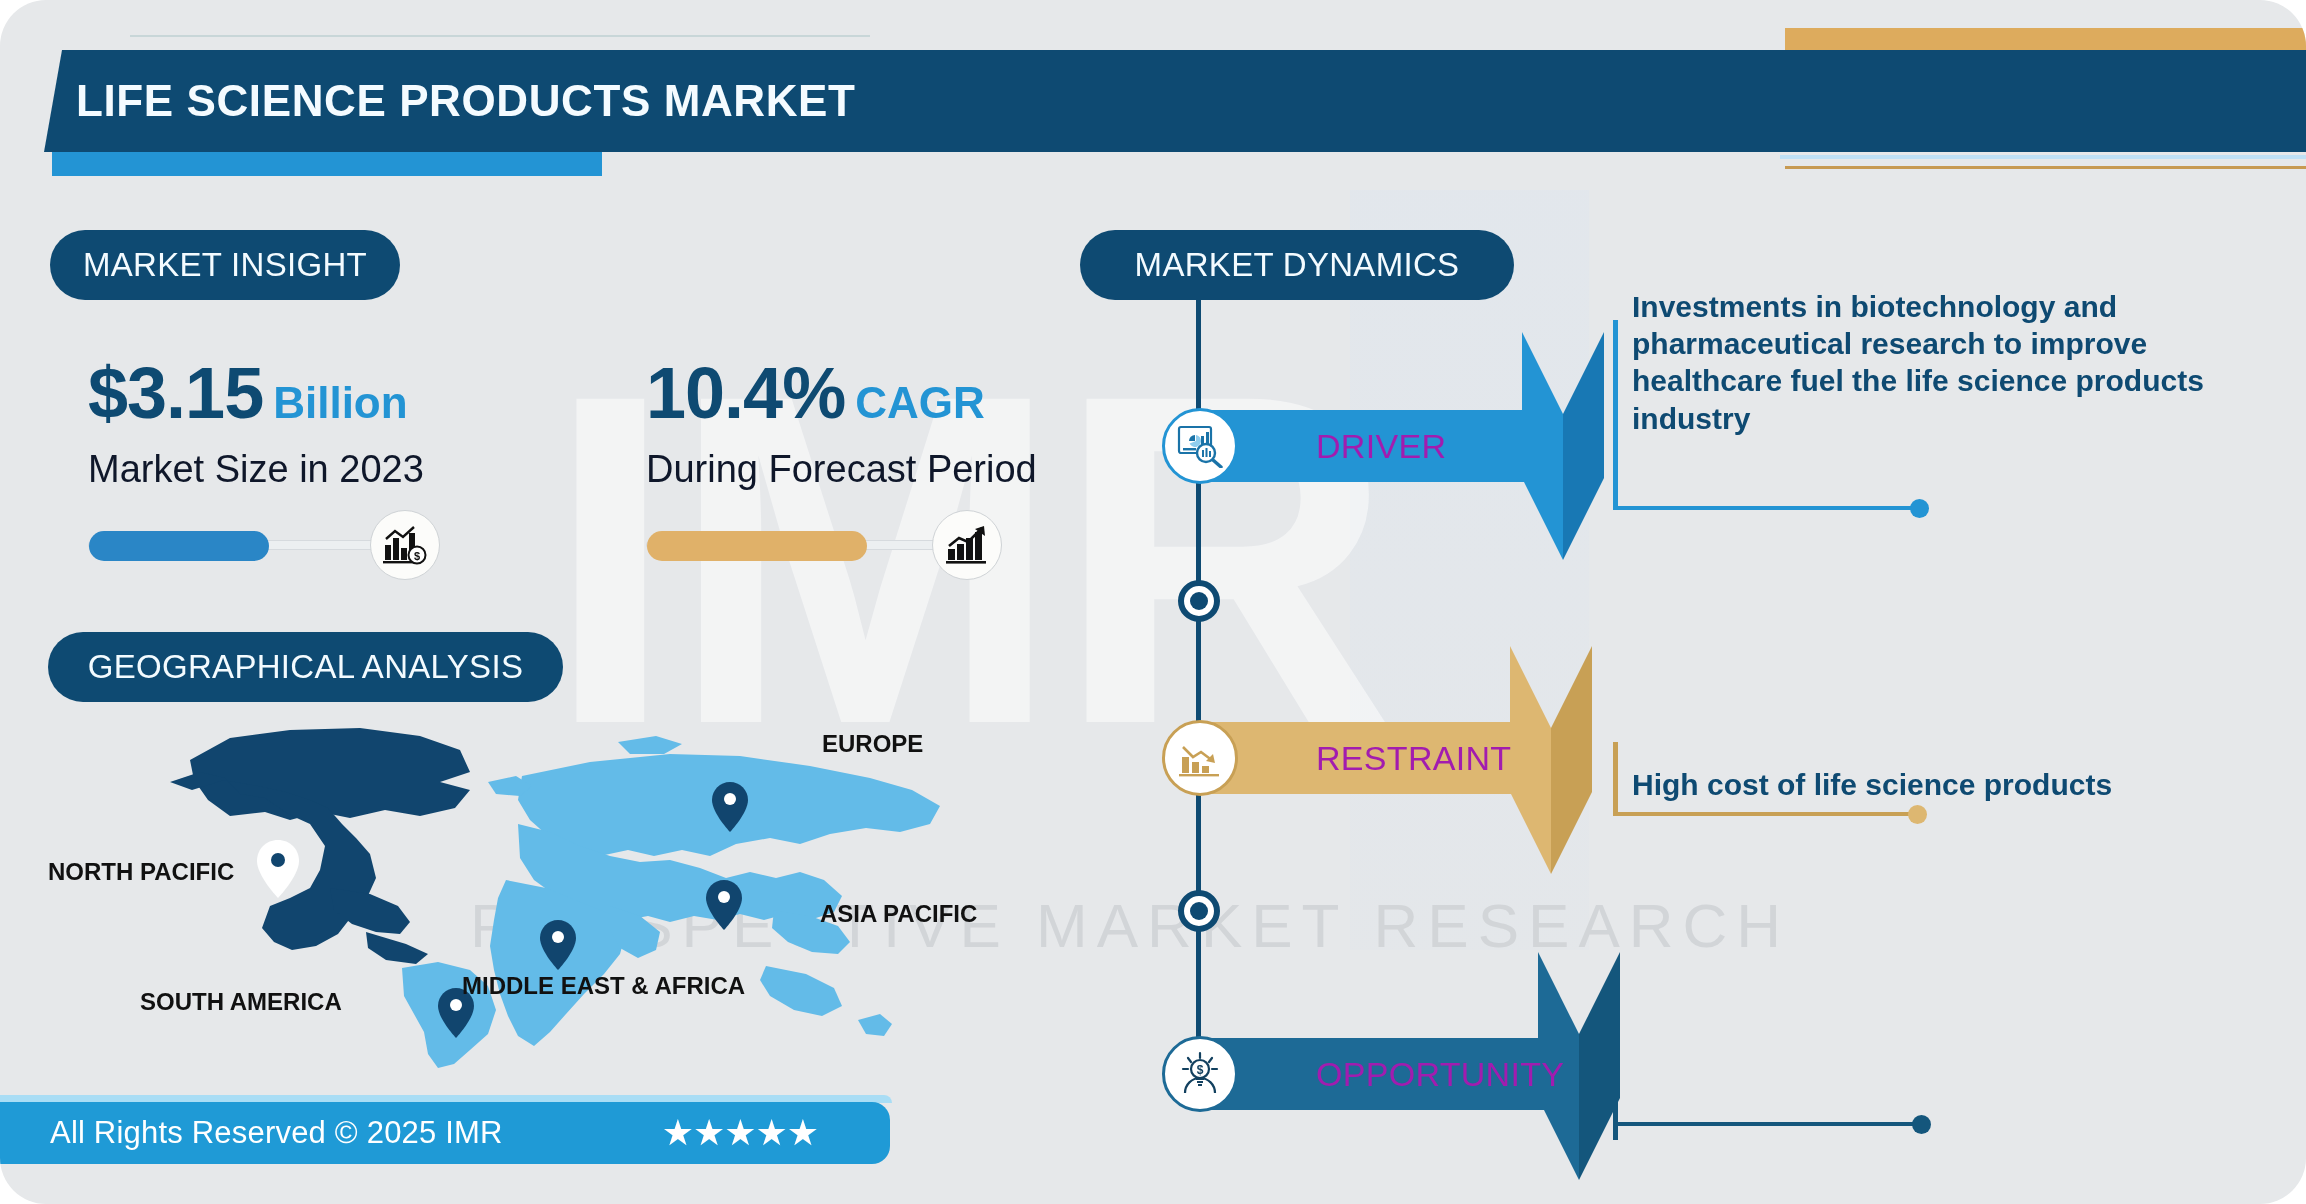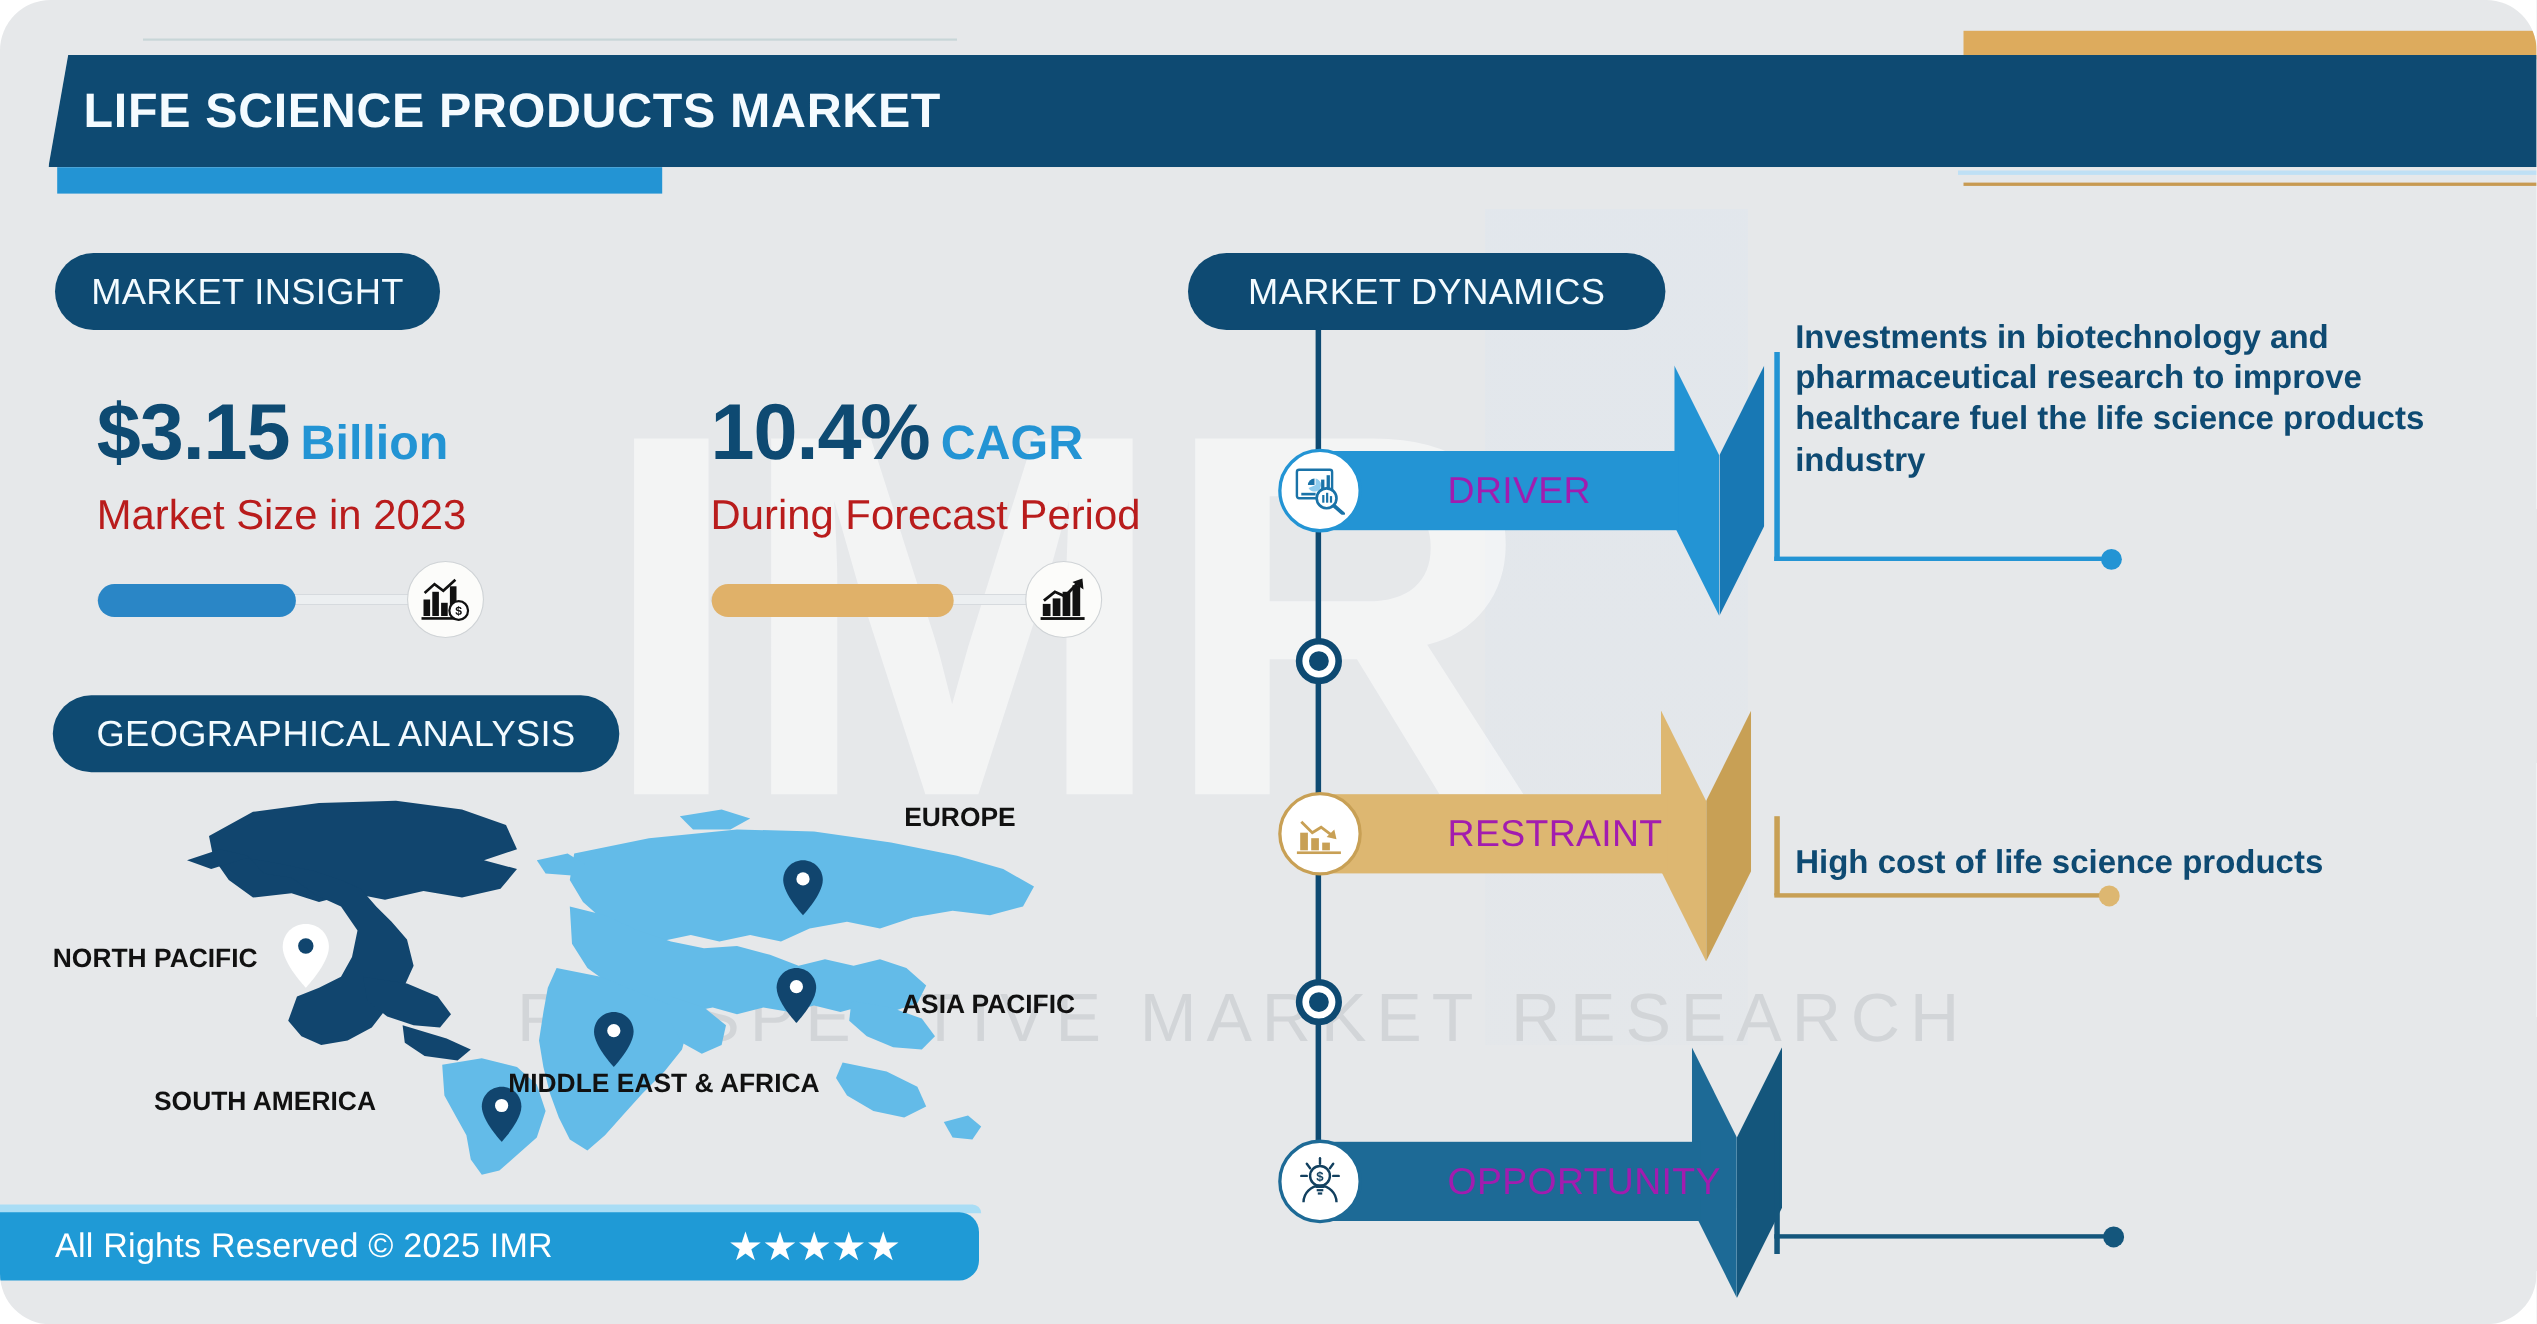--- a/index.html
+++ b/index.html
@@ -133,21 +133,21 @@
   .stat .unit {
     font-size:44px;
     font-weight:bold;
     color:#2394d4;
     display:inline-block;
     vertical-align:baseline;
     margin-left:10px;
   }
   .stat .sub {
     font-size:38px;
-    color:#b91c1c;
+    color:#0f172a;
     margin-top:14px;
     white-space:nowrap;
   }
   #stat-size { left:88px; top:352px; }
   #stat-cagr { left:646px; top:352px; }
 
   .bar-track {
     position:absolute;
     height:10px;
     background:#eceff1;

